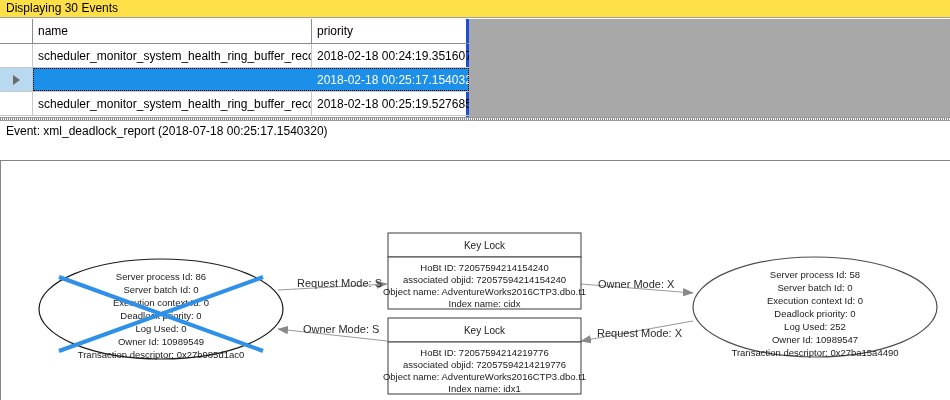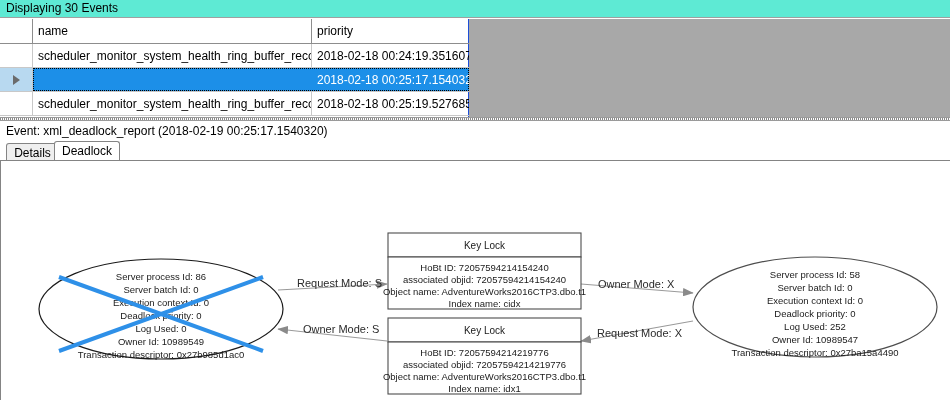--- a/index.html
+++ b/index.html
@@ -6,35 +6,35 @@
   body{
     width:950px;height:400px;overflow:hidden;
     font-family:"Liberation Sans","DejaVu Sans",sans-serif;
     font-size:12px;color:#000;background:#ffffff;
   }
   #app{position:relative;width:950px;height:400px;}
 
   
   .banner{
     position:absolute;left:0;top:0;width:950px;height:18px;
-    background:#5eead4;border-bottom:1px solid #a0a0a0;
+    background:#fde047;border-bottom:1px solid #a0a0a0;
     box-sizing:border-box;
     padding-left:22px;
   }
   .banner span{position:absolute;left:6px;top:1px;font-size:12px;line-height:15px;}
 
   
   .grid-area{
     position:absolute;left:0;top:19px;width:950px;height:98px;
     background:#a8a8a8;
   }
   .grid{
     position:absolute;left:0;top:0;width:469px;height:98px;
     background:#ffffff;
-    border-right:1px solid #1d4ed8;
+    border-right:3px solid #1d4ed8;
     box-sizing:border-box;
   }
   .grid-row{
     position:relative;height:24px;width:469px;box-sizing:border-box;
     border-bottom:1px solid #c8c8c8;
   }
   .grid-row.header{height:25px;border-bottom:1px solid #8d8d8d;}
   .cell{
     position:absolute;top:0;height:100%;
     box-sizing:border-box;
@@ -137,27 +137,23 @@
         <div class="cell c-name">scheduler_monitor_system_health_ring_buffer_recorded</div>
         <div class="cell c-ts">2018-02-18 00:25:19.5276859</div>
       </div>
 
     </div>
   </div>
 
   <div class="grid-bottom"></div>
 
   <div class="event-label">
-    <span>Event: xml_deadlock_report (2018-02-19 00:25:17.1540320)</span>
-  </div>
-
-  <div class="tabstrip">
-    <div class="tab" style="left:6px;width:53px;">Details</div>
-    <div class="tab active" style="left:54px;width:66px;">Deadlock</div>
-  </div>
+    <span>Event: xml_deadlock_report (2018-07-18 00:25:17.1540320)</span>
+  </div>
+
 
   <div class="canvas">
     <svg width="950" height="240" viewBox="0 0 950 240">
       <defs>
         <marker id="ah" markerWidth="9" markerHeight="7" refX="8.4" refY="3.5" orient="auto">
           <polygon points="0 0, 9 3.5, 0 7" fill="#8a8a8a"></polygon>
         </marker>
       </defs>
 
       <g>

